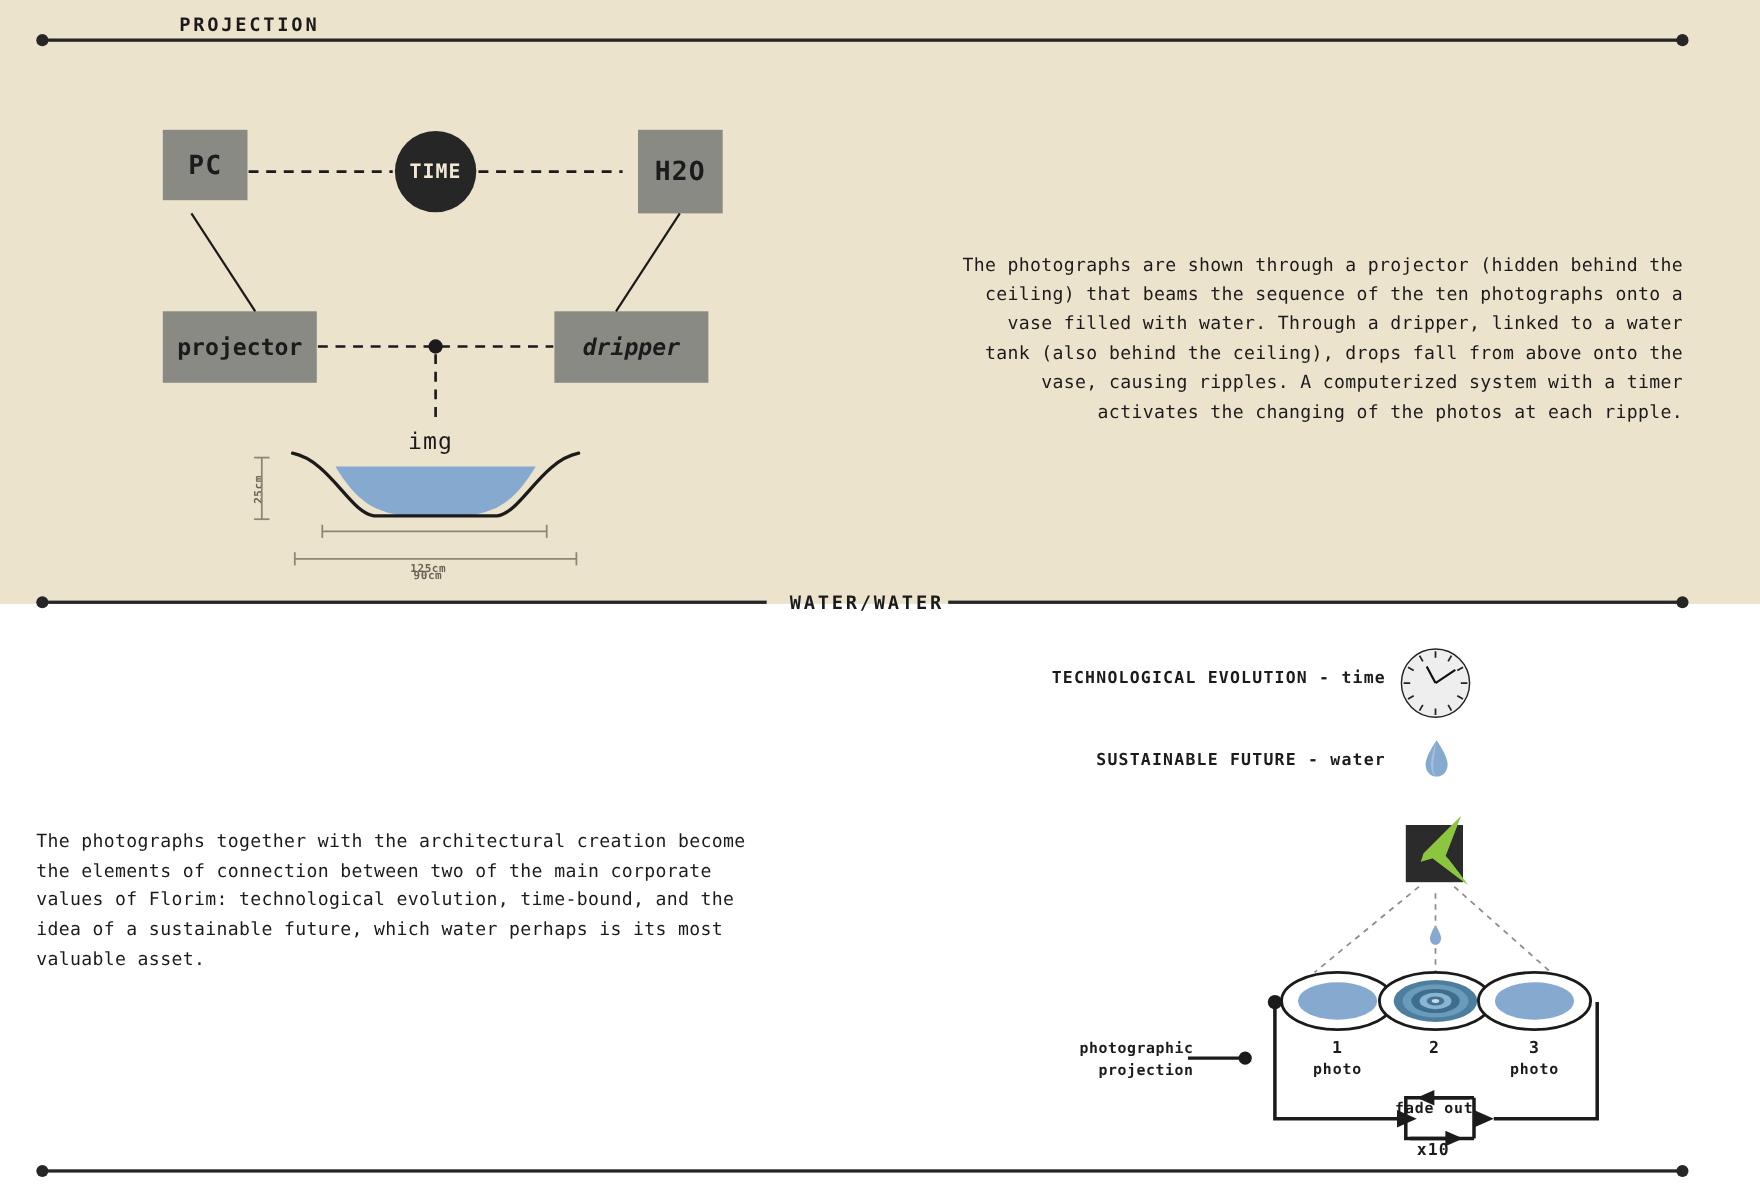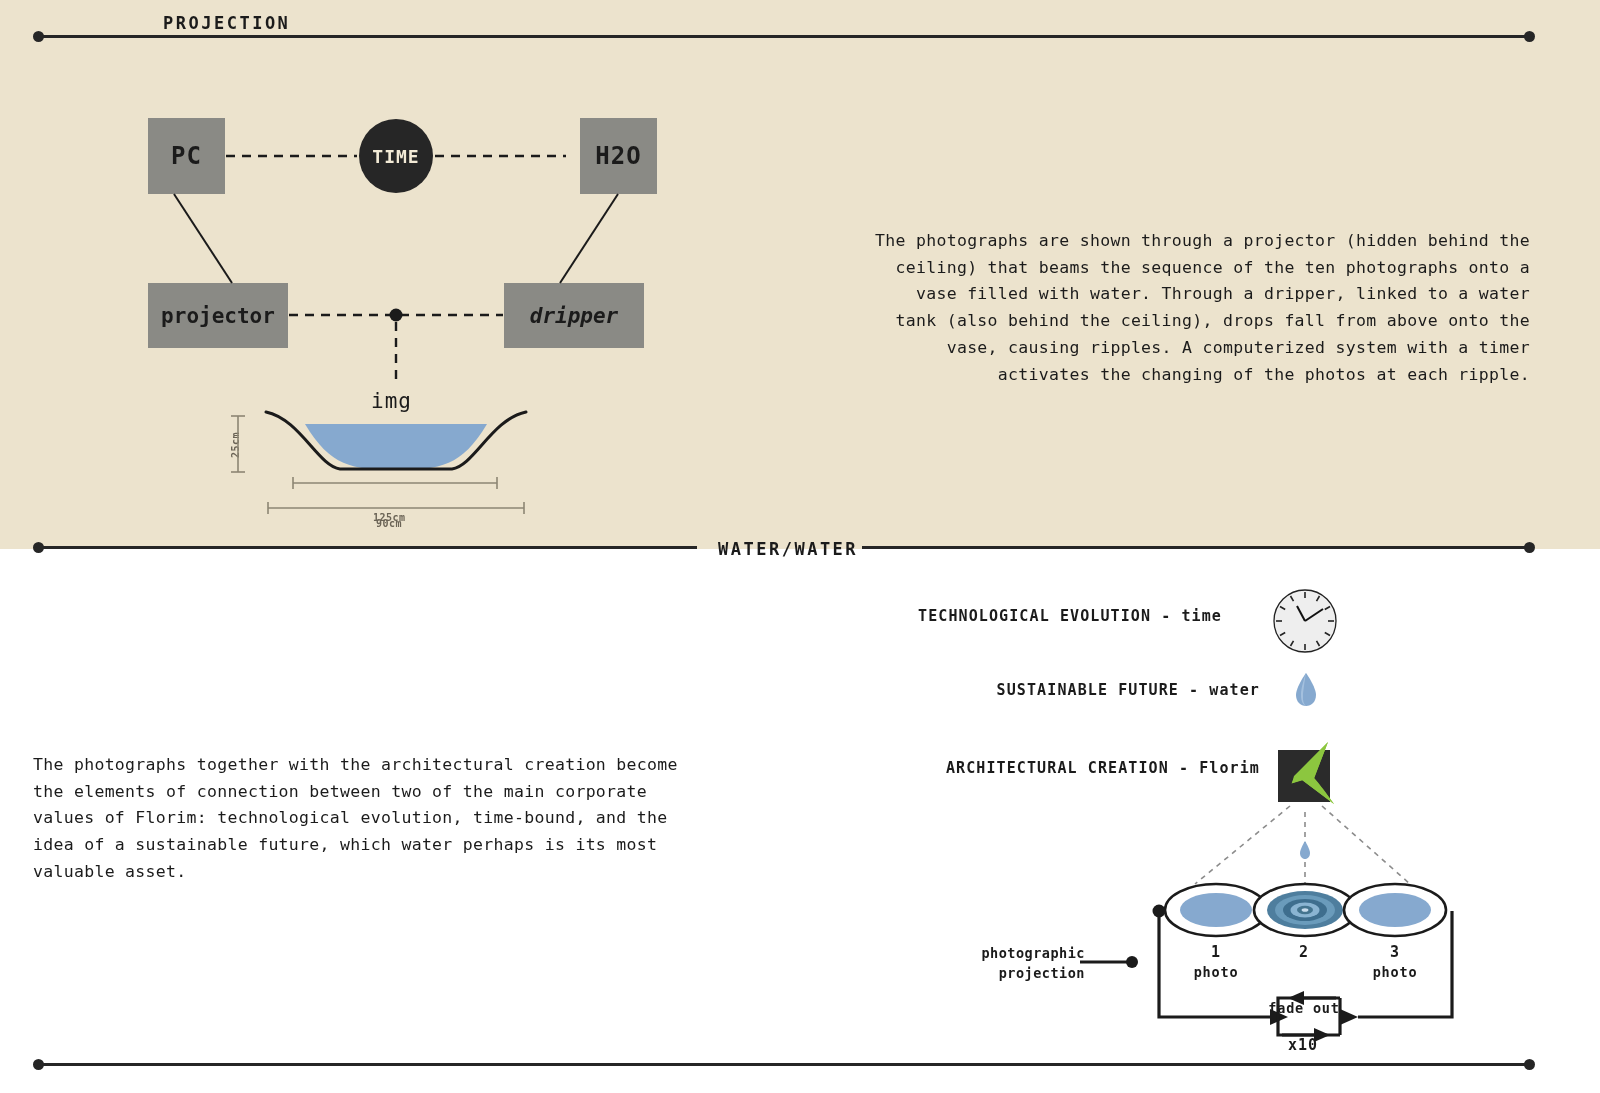--- a/index.html
+++ b/index.html
@@ -172,21 +172,21 @@
 
 <div id="page">
 
   <div id="top-panel"></div>
 
   <div class="rule-dot" style="left:33px; top:31px;"></div>
   <div class="rule-line" style="left:42px; top:35px; width:1490px;"></div>
   <div class="rule-dot" style="left:1524px; top:31px;"></div>
   <div class="rule-label" style="left:163px; top:13px;">PROJECTION</div>
 
-  <div class="node-box" style="left:148px; top:118px; width:77px; height:76px;">
+  <div class="node-box" style="left:148px; top:118px; width:77px; height:64px;">
     <span>PC</span>
   </div>
 
   <div class="node-circle" style="left:359px; top:119px;">
     <span>TIME</span>
   </div>
 
   <div class="node-box" style="left:568px; top:118px; width:77px; height:76px;margin-left:12px;">
     <span>H2O</span>
   </div>
@@ -208,28 +208,25 @@
   <div class="para right-al" style="left:870px; top:228px; width:660px;">The photographs are shown through a projector (hidden behind the ceiling) that beams the sequence of the ten photographs onto a vase filled with water. Through a dripper, linked to a water tank (also behind the ceiling), drops fall from above onto the vase, causing ripples. A computerized system with a timer activates the changing of the photos at each ripple.</div>
 
   <div class="rule-dot" style="left:33px; top:542px;"></div>
   <div class="rule-line" style="left:42px; top:546px; width:655px;"></div>
   <div class="rule-label" style="left:718px; top:539px;">WATER/WATER</div>
   <div class="rule-line" style="left:862px; top:546px; width:670px;"></div>
   <div class="rule-dot" style="left:1524px; top:542px;"></div>
 
   <div class="para" style="left:33px; top:752px; width:672px;">The photographs together with the architectural creation become the elements of connection between two of the main corporate values of Florim: technological evolution, time-bound, and the idea of a sustainable future, which water perhaps is its most valuable asset.</div>
 
-  <div class="value-row" style="left:802px; top:607px; width:420px;align-items:flex-end;">
+  <div class="value-row" style="left:840px; top:607px; width:420px;align-items:flex-end;">
     <div class="value-label">TECHNOLOGICAL EVOLUTION - time</div>
   </div>
   <div class="value-row" style="left:840px; top:681px; width:420px;">
     <div class="value-label">SUSTAINABLE FUTURE - water</div>
-  </div>
-  <div class="value-row" style="left:840px; top:759px; width:420px;">
-    <div class="value-label">ARCHITECTURAL CREATION - Florim</div>
   </div>
 
   <div class="icon-slot" style="left:1272px; top:588px; width:66px; height:66px;">
     <svg width="66" height="66" viewBox="0 0 66 66">
       <circle cx="33" cy="33" r="31" fill="#eeeeee" stroke="#222" stroke-width="1.3"></circle>
       <g stroke="#222" stroke-width="1.6">
         <line x1="33" y1="4" x2="33" y2="10"></line>
         <line x1="33" y1="56" x2="33" y2="62"></line>
         <line x1="4" y1="33" x2="10" y2="33"></line>
         <line x1="56" y1="33" x2="62" y2="33"></line>

